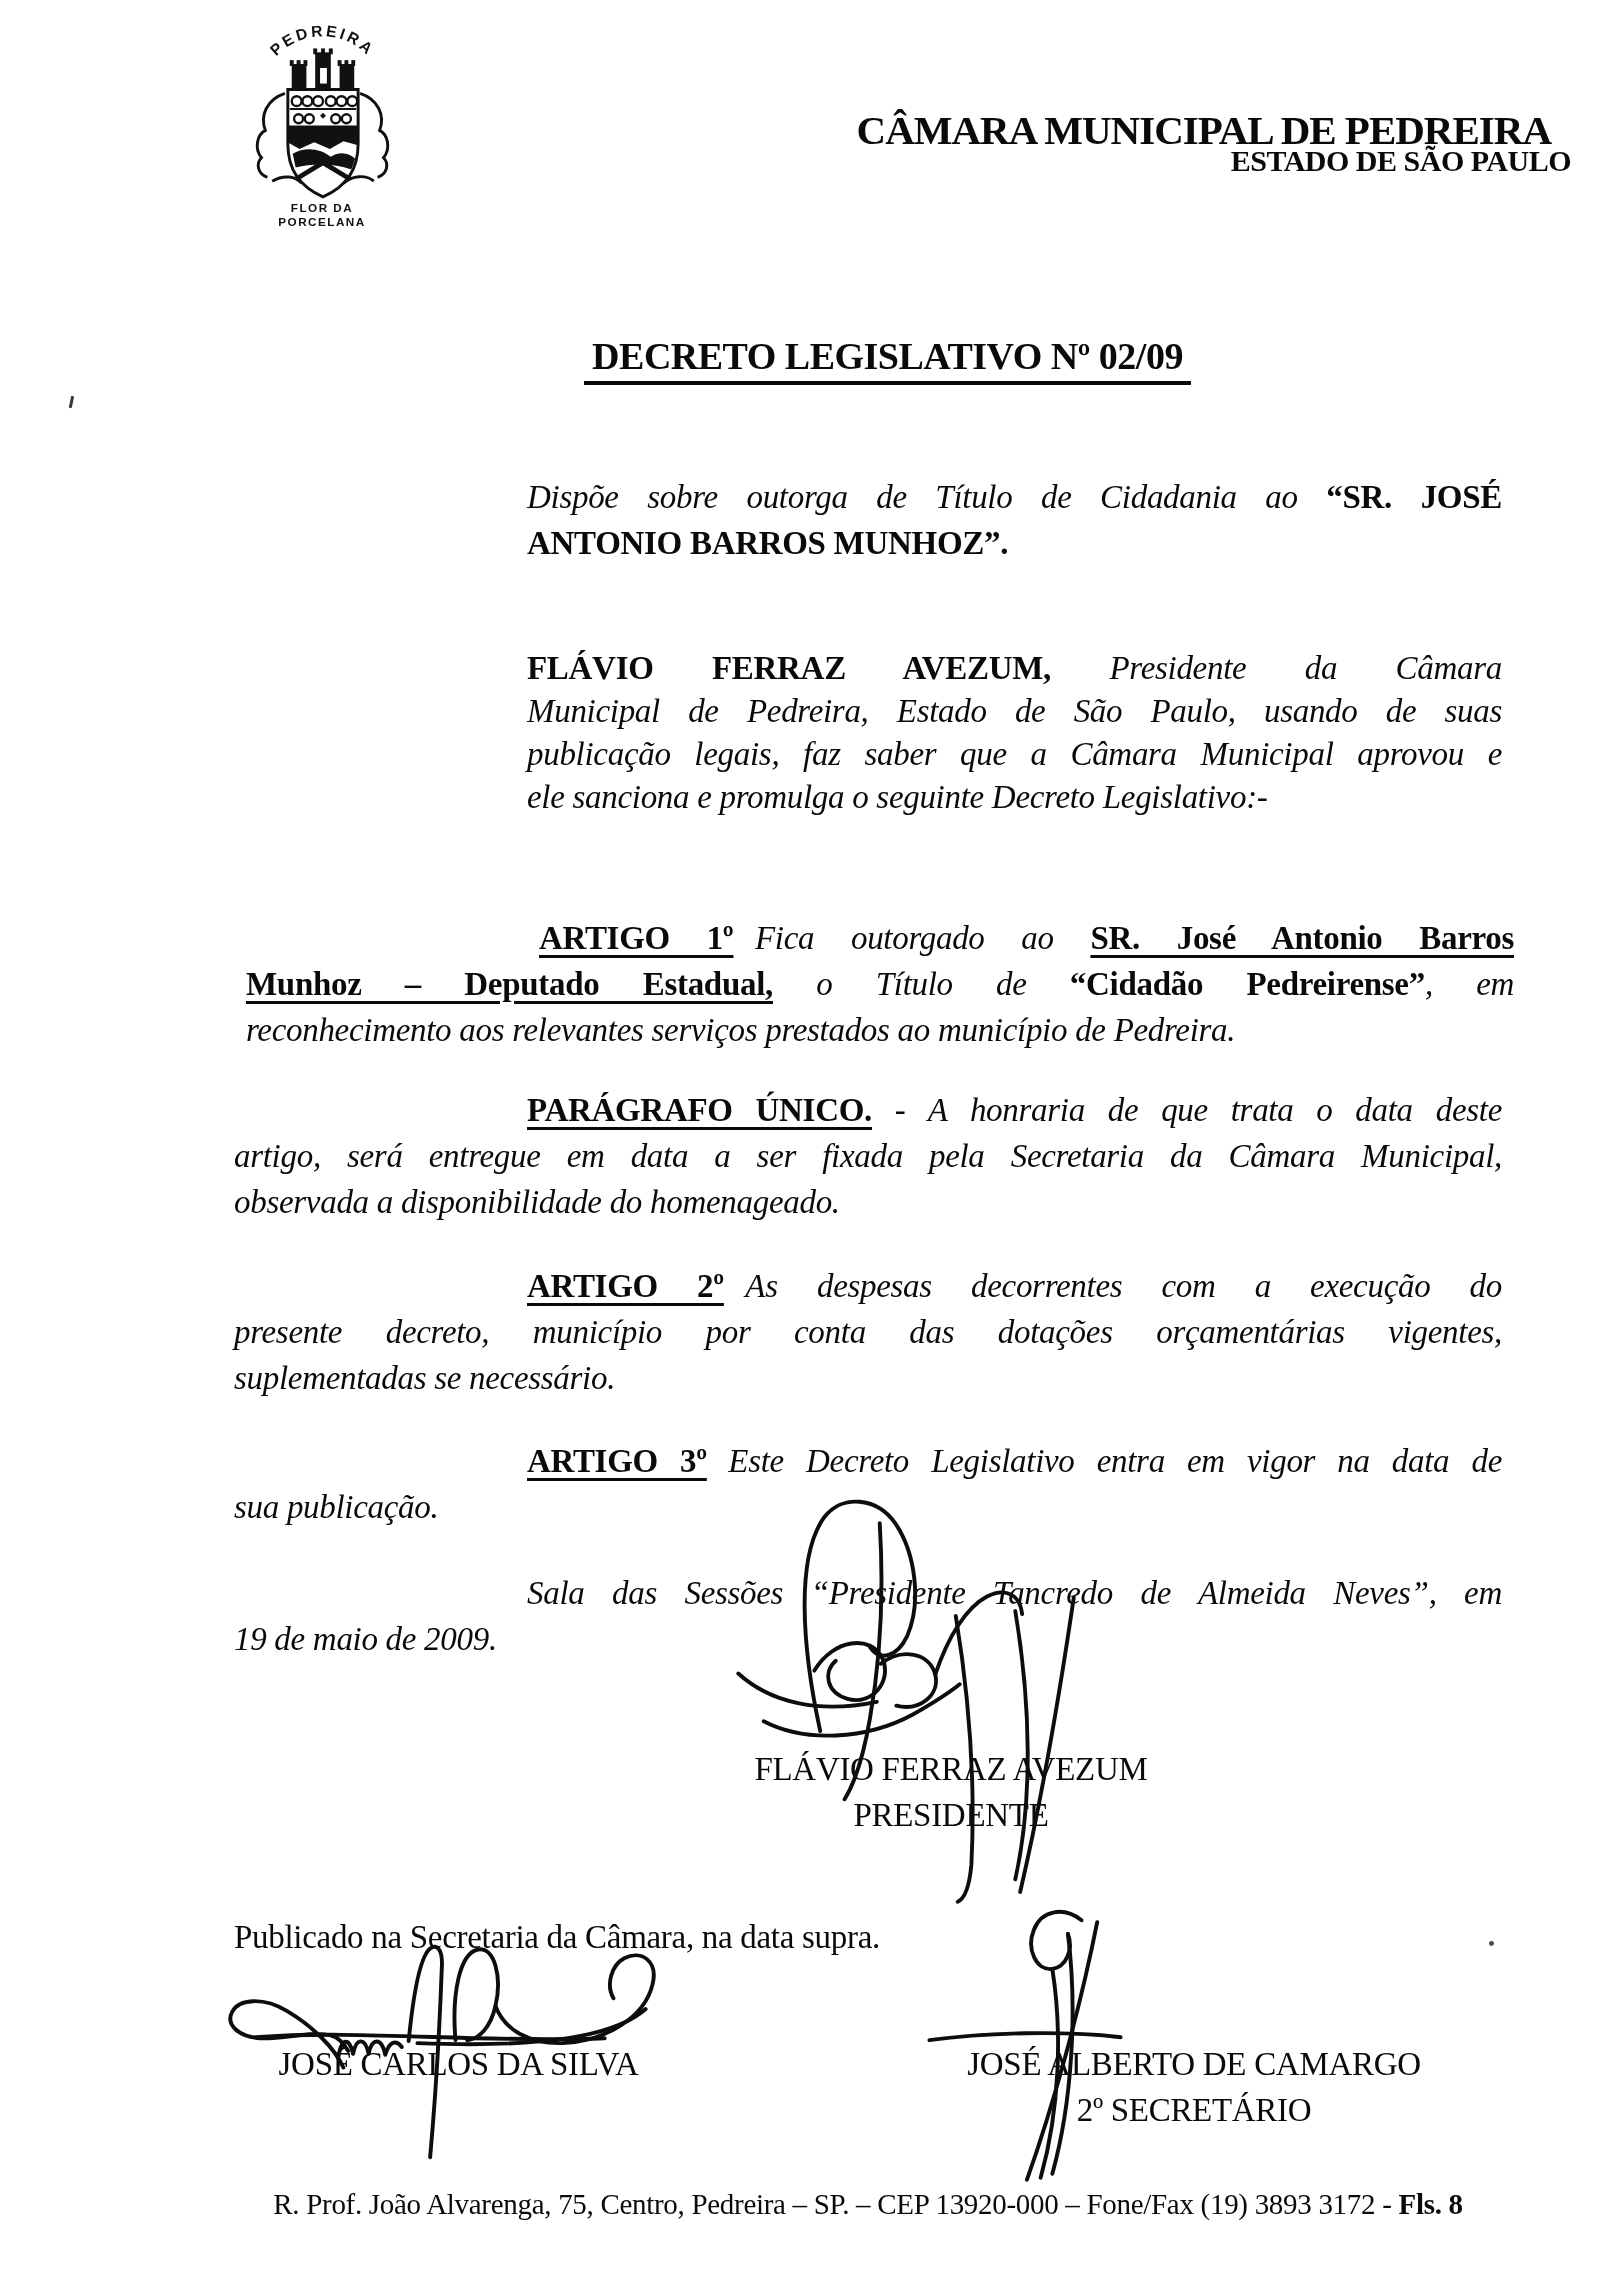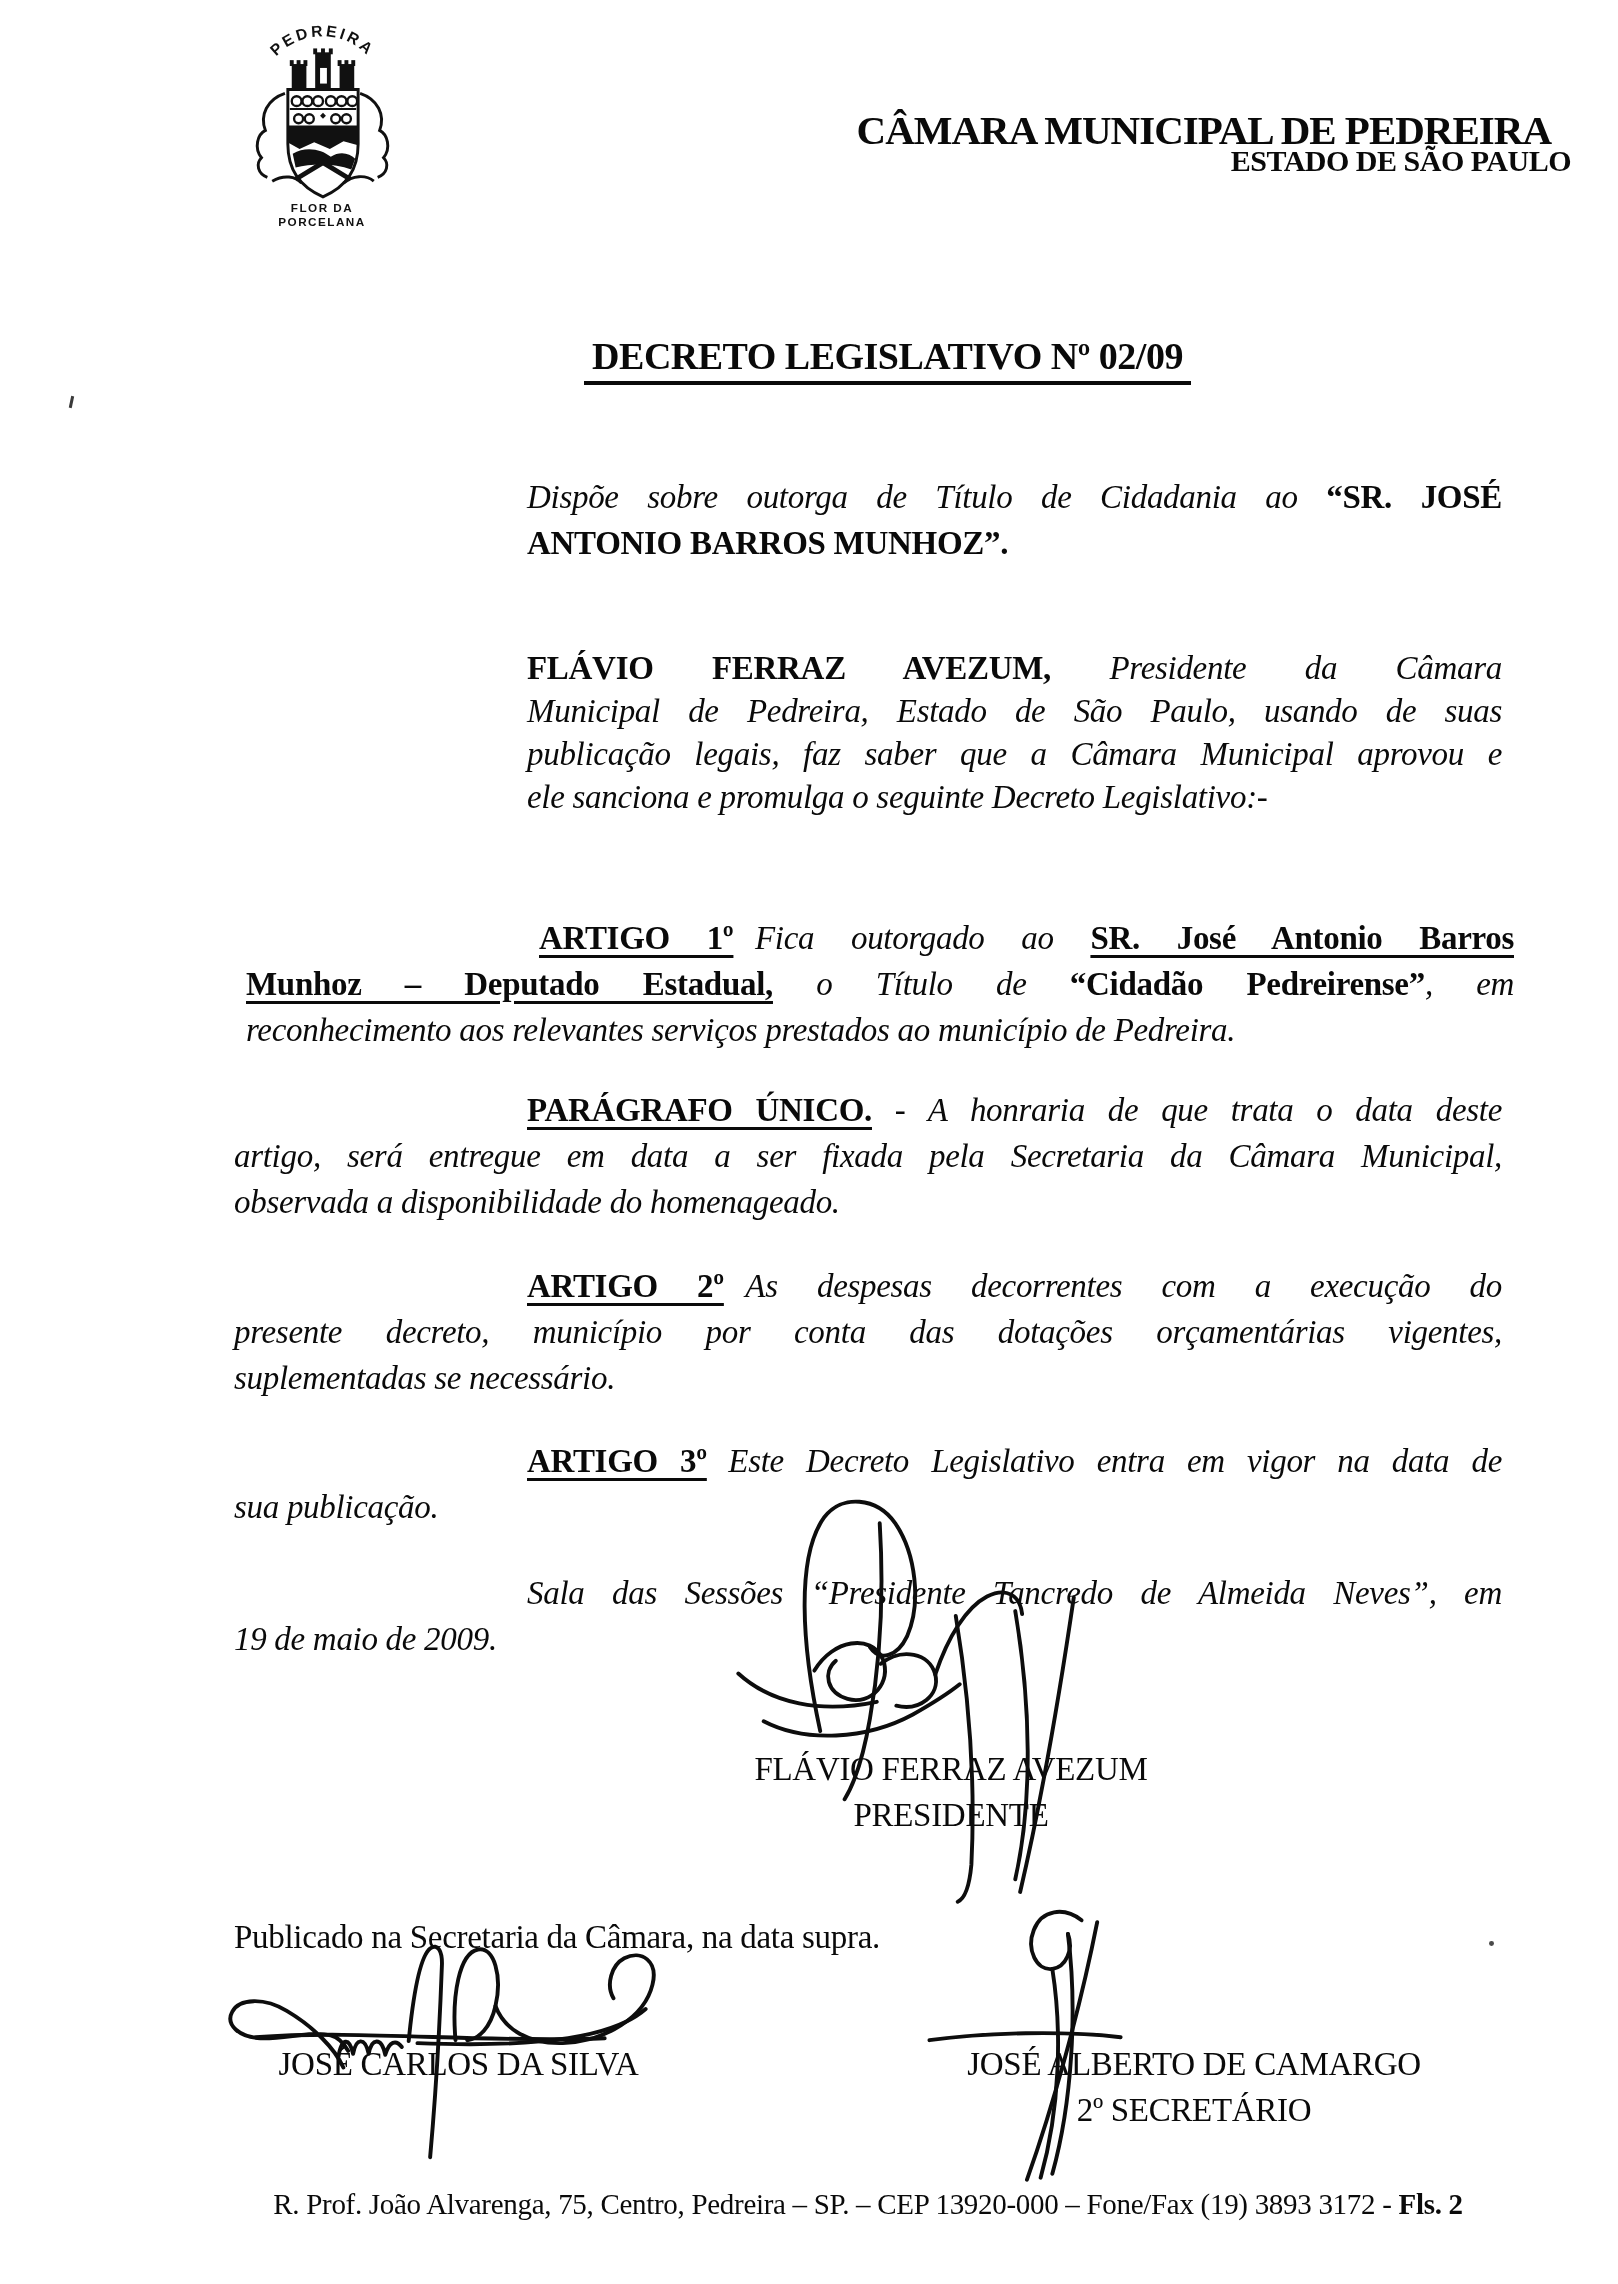--- a/index.html
+++ b/index.html
@@ -173,21 +173,21 @@
 
   <div class="abs sig-block sec1-block">
     <div>JOSÉ CARLOS DA SILVA</div>
   </div>
   <div class="abs sig-block sec2-block">
     <div>JOSÉ ALBERTO DE CAMARGO</div>
     <div>2º SECRETÁRIO</div>
   </div>
 
   <div class="abs footer">
-    <span>R. Prof. João Alvarenga, 75, Centro, Pedreira – SP. – CEP 13920-000 – Fone/Fax (19) 3893 3172 - </span><span class="pg">Fls. 2</span>
+    <span>R. Prof. João Alvarenga, 75, Centro, Pedreira – SP. – CEP 13920-000 – Fone/Fax (19) 3893 3172 - </span><span class="pg">Fls. 8</span>
   </div>
 
   <div class="abs tick"></div>
   <div class="abs dot"></div>
 
   <svg class="ink" width="1619" height="2284" viewBox="0 0 1660 2342">
     <g stroke-width="4.5">
       <path d="M 841 1775 C 822 1688 816 1596 845 1556 C 863 1532 899 1535 918 1562 C 939 1593 945 1644 930 1678 C 920 1699 902 1704 892 1689"></path>
       <path d="M 902 1562 C 906 1628 903 1700 892 1762 C 886 1797 877 1827 866 1845"></path>
       <path d="M 835 1713 C 854 1681 893 1675 905 1701 C 915 1725 893 1749 869 1742 C 848 1736 843 1715 857 1703"></path>

